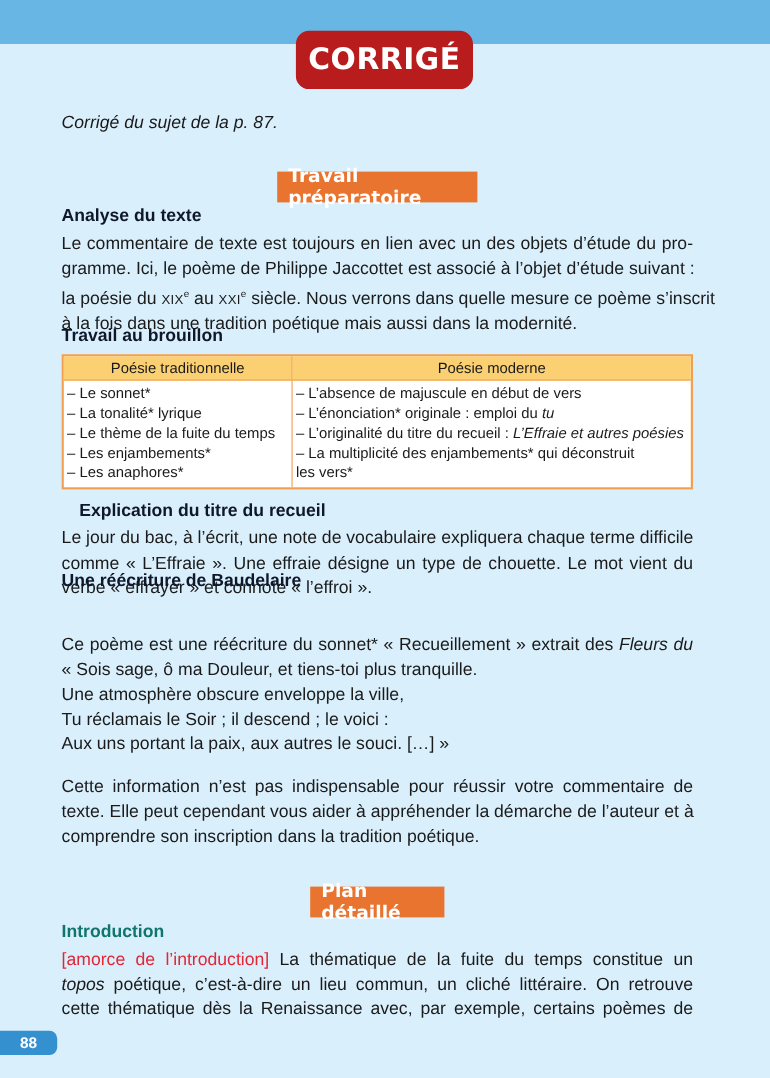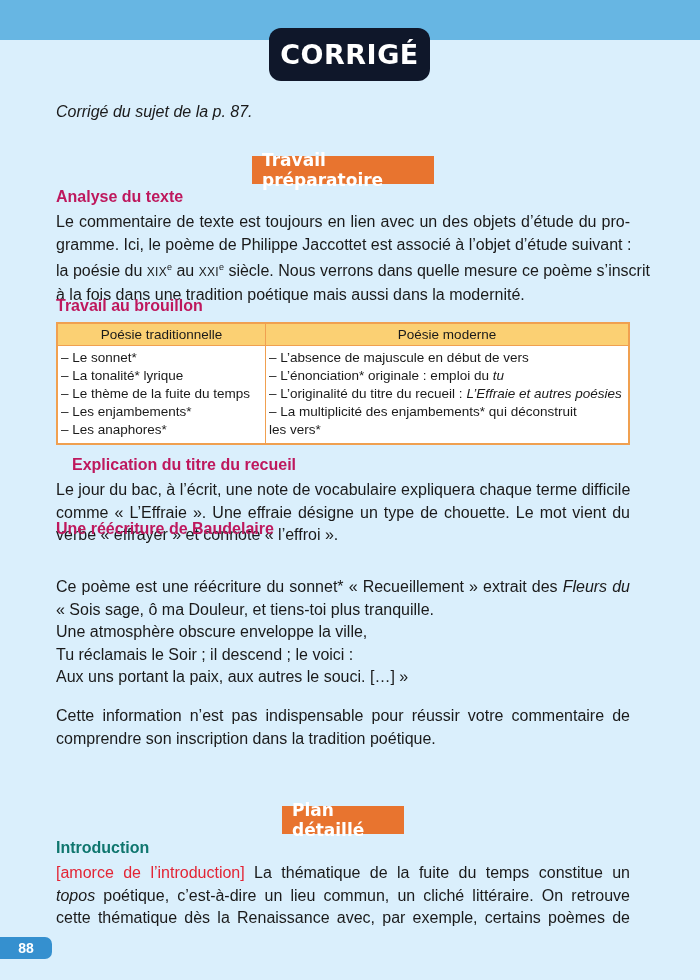--- a/index.html
+++ b/index.html
@@ -17,21 +17,21 @@
     .top-band {
       position: absolute;
       left: 0; top: 0;
       width: 700px; height: 40px;
       background: #67b6e3;
     }
     .title-badge {
       position: absolute;
       left: 269px; top: 28px;
       width: 161px; height: 53px;
-      background: #0f172a;
+      background: #b91c1c;
       border-radius: 12px;
       color: #ffffff;
       font-family: "DejaVu Sans", sans-serif;
       font-weight: bold;
       font-size: 27px;
       letter-spacing: 0.5px;
       display: flex;
       align-items: center;
       justify-content: center;
     }
@@ -52,21 +52,21 @@
       display: flex;
       align-items: center;
       justify-content: center;
       padding: 0 10px;
     }
     .banner-prep { left: 252px; top: 156px; width: 182px; }
     .banner-plan { left: 282px; top: 806px; width: 122px; }
     .heading {
       position: absolute;
       left: 56px;
-      color: #be185d;
+      color: #0f172a;
       font-weight: bold;
       font-size: 16px;
     }
     .heading.pink { color: #0f766e; }
     .para {
       position: absolute;
       left: 56px;
       width: 574px;
       font-size: 16px;
       line-height: 22.5px;
@@ -171,20 +171,21 @@
 <div class="heading" style="top:520px;">Une réécriture de Baudelaire</div>
 <div class="para" style="top:576px;">
   <span class="line"><span>Ce poème est une réécriture du sonnet* « Recueillement » extrait des </span><em>Fleurs du</em></span>
   <span class="line last">« Sois sage, ô ma Douleur, et tiens-toi plus tranquille.</span>
   <span class="line last">Une atmosphère obscure enveloppe la ville,</span>
   <span class="line last">Tu réclamais le Soir ; il descend ; le voici :</span>
   <span class="line last">Aux uns portant la paix, aux autres le souci. […] »</span>
 </div>
 <div class="para" style="top:705px;">
   <span class="line">Cette information n’est pas indispensable pour réussir votre commentaire de</span>
+  <span class="line">texte. Elle peut cependant vous aider à appréhender la démarche de l’auteur et à</span>
   <span class="line last">comprendre son inscription dans la tradition poétique.</span>
 </div>
 
 <div class="section-banner banner-plan">Plan détaillé</div>
 
 <div class="heading pink" style="top:839px;">Introduction</div>
 <div class="para" style="top:862px;">
   <span class="line"><span class="bracket">[amorce de l’introduction]</span><span> La thématique de la fuite du temps constitue un</span></span>
   <span class="line"><em>topos</em><span> poétique, c’est-à-dire un lieu commun, un cliché littéraire. On retrouve</span></span>
   <span class="line">cette thématique dès la Renaissance avec, par exemple, certains poèmes de</span>

